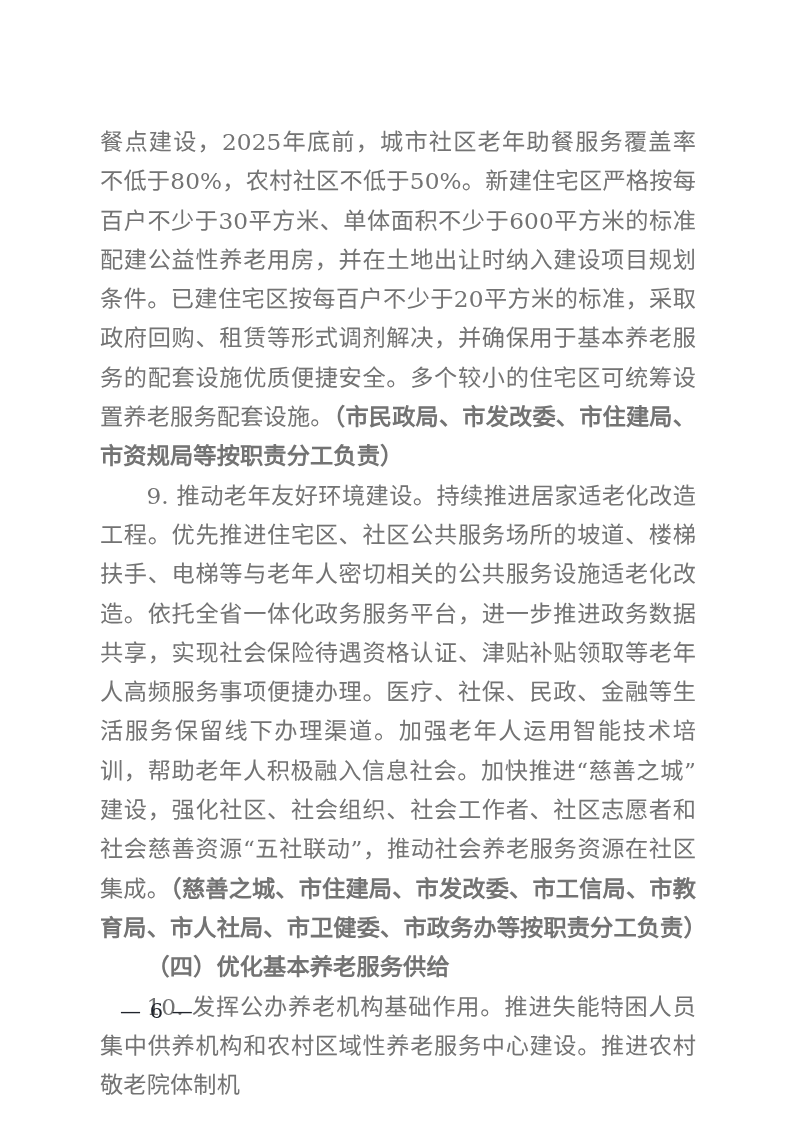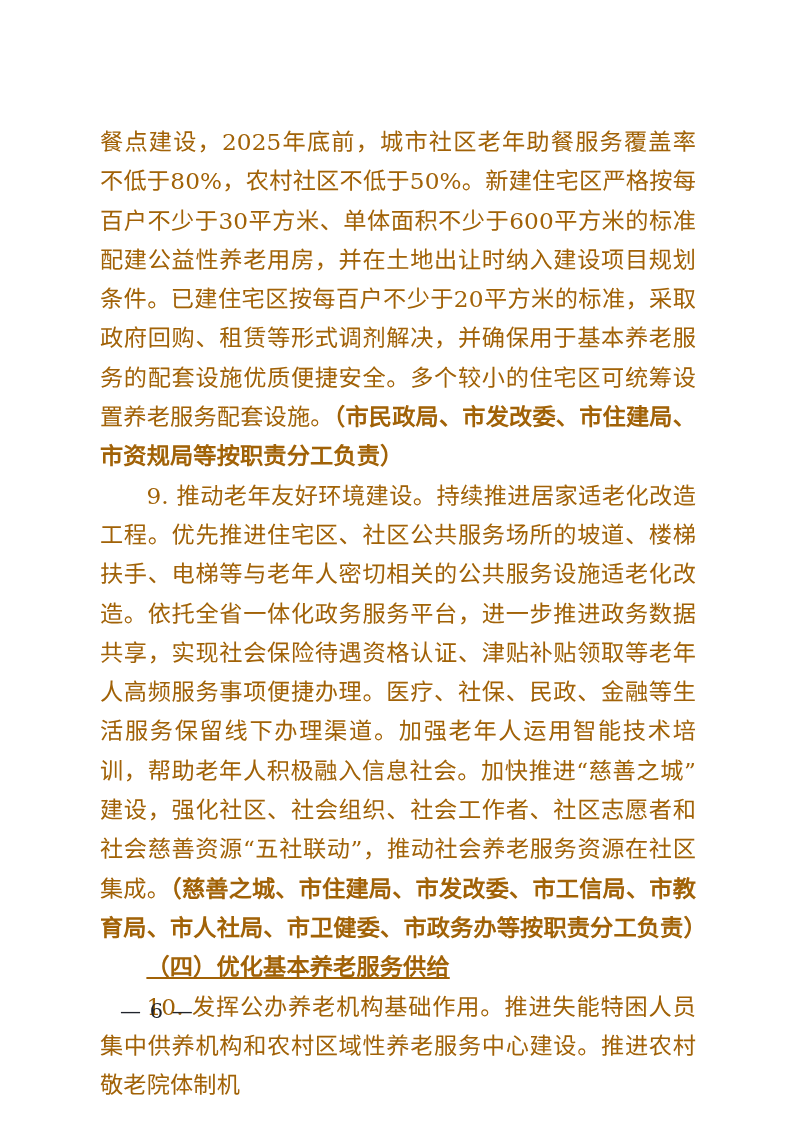--- a/index.html
+++ b/index.html
@@ -17,39 +17,38 @@
     box-sizing: border-box;
   }
   .text-body {
     position: absolute;
     left: 100px;
     top: 122px;
     width: 596px;
     font-family: "DejaVu Serif", "Liberation Serif", serif;
     font-size: 23.2px;
     line-height: 39.3px;
-    color: #a16207;
+    color: #737373;
     text-align: justify;
     text-justify: inter-character;
     letter-spacing: 0.15px;
   }
   .para {
     margin: 0;
     padding: 0;
     text-align: justify;
     text-justify: inter-character;
     text-align-last: left;
   }
   .para.indent {
     text-indent: 2em;
   }
   .para.heading {
     text-indent: 2em;
     font-weight: bold;
-    text-decoration: underline;
   }
   .dept {
     font-weight: bold;
   }
   .page-number {
     position: absolute;
     left: 100px;
     top: 996px;
     width: 596px;
     font-family: "DejaVu Serif", "Liberation Serif", serif;

